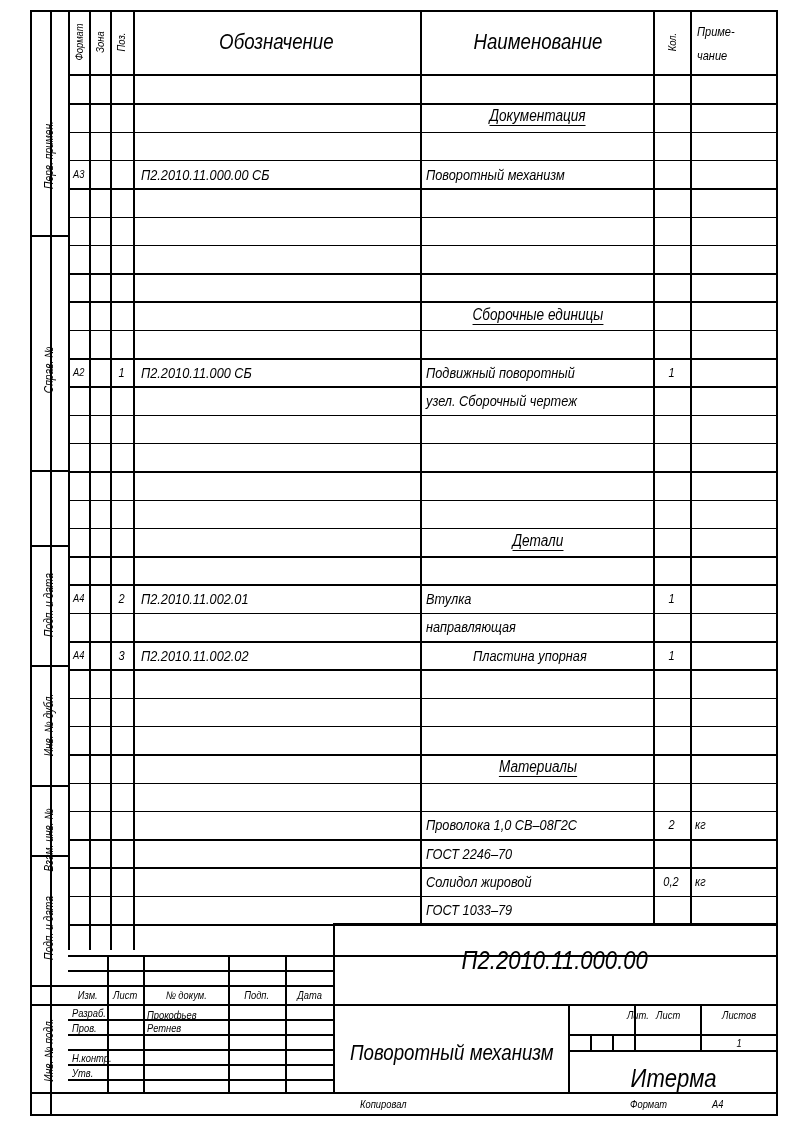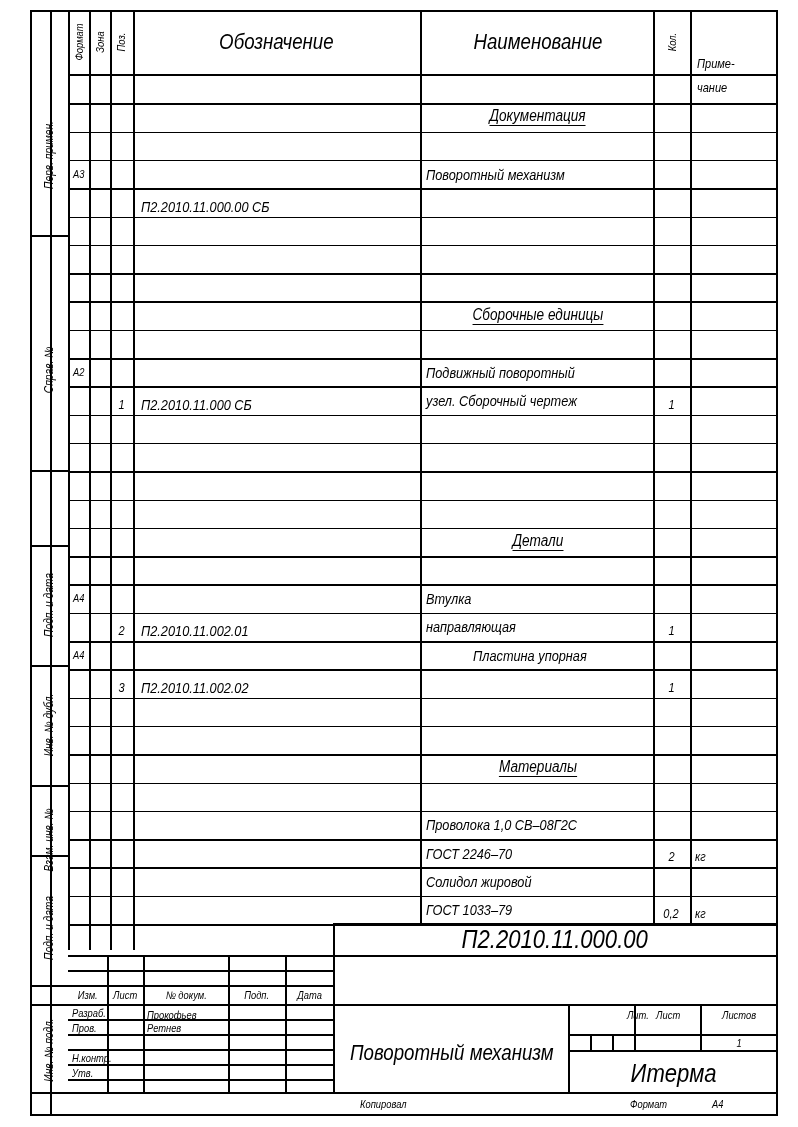--- a/index.html
+++ b/index.html
@@ -38,21 +38,21 @@
     display:inline-block;
     transform:rotate(-90deg) scaleX(.85);
     transform-origin:center center;
   }
 
   .under{border-bottom:1.4px solid #000;padding-bottom:1px;}
   .sec{font-size:16px;}
   .big{font-size:22px;}
   .huge{font-size:26px;}
   .small{font-size:11px;}
-  .med{font-size:13px;margin-top:32px;}
+  .med{font-size:13px;}
 </style>
 </head>
 <body>
 
 <div class="sheet">
 
   <div class="ln" style="left:30px;top:10px;width:2.4px;height:1106px;"></div>
   <div class="ln" style="left:776px;top:10px;width:2.4px;height:1106px;"></div>
   <div class="ln" style="left:30px;top:10px;width:748px;height:2.4px;"></div>
   <div class="ln" style="left:30px;top:1114px;width:748px;height:2.4px;"></div>
@@ -318,42 +318,42 @@
     </div>
 
   <div class="cell small" style="left:72px;top:1051px;width:70px;height:15px;">
     <span>Н.контр.</span>
     </div>
 
   <div class="cell small" style="left:72px;top:1066px;width:70px;height:15px;">
     <span>Утв.</span>
     </div>
 
-  <div class="cell ctr huge" style="left:340px;top:919px;width:430px;height:40px;">
+  <div class="cell ctr huge" style="left:340px;top:940px;width:430px;height:40px;">
     <span>П2.2010.11.000.00</span>
     </div>
 
   <div class="cell ctr big" style="left:336px;top:1034px;width:232px;height:38px;">
     <span>Поворотный механизм</span>
     </div>
 
   <div class="cell ctr small" style="left:570px;top:1007px;width:64px;height:17px;padding-left:36px;">
     <span>Лит.</span>
     </div>
   <div class="cell ctr small" style="left:636px;top:1007px;width:64px;height:17px;">
     <span>Лист</span>
     </div>
   <div class="cell ctr small" style="left:702px;top:1007px;width:74px;height:17px;">
     <span>Листов</span>
     </div>
   <div class="cell ctr small" style="left:702px;top:1036px;width:74px;height:15px;">
     <span>1</span>
     </div>
 
-  <div class="cell ctr huge" style="left:572px;top:1055px;width:204px;height:36px;">
+  <div class="cell ctr huge" style="left:572px;top:1055px;width:204px;height:36px;align-items:flex-end;">
     <span>Итерма</span>
     </div>
 
   <div class="cell small" style="left:360px;top:1096px;width:150px;height:16px;">
     <span>Копировал</span>
     </div>
   <div class="cell small" style="left:630px;top:1096px;width:90px;height:16px;">
     <span>Формат</span>
     </div>
   <div class="cell small" style="left:712px;top:1096px;width:50px;height:16px;">

